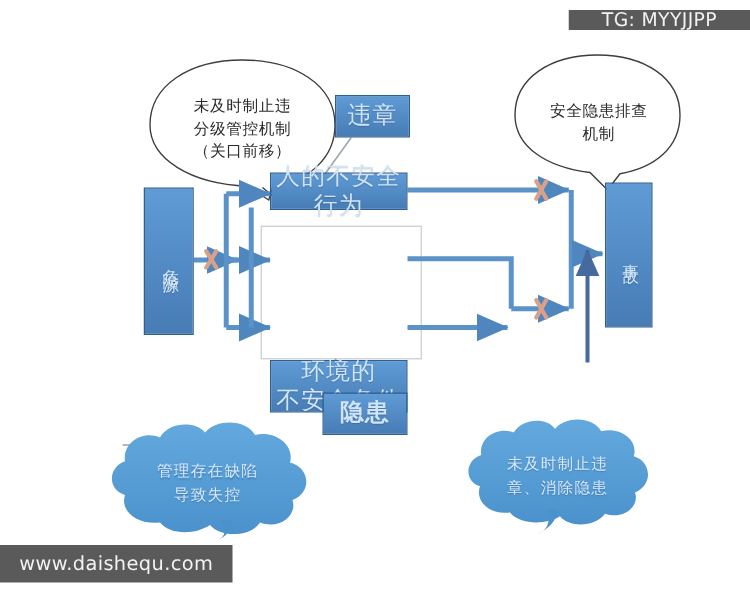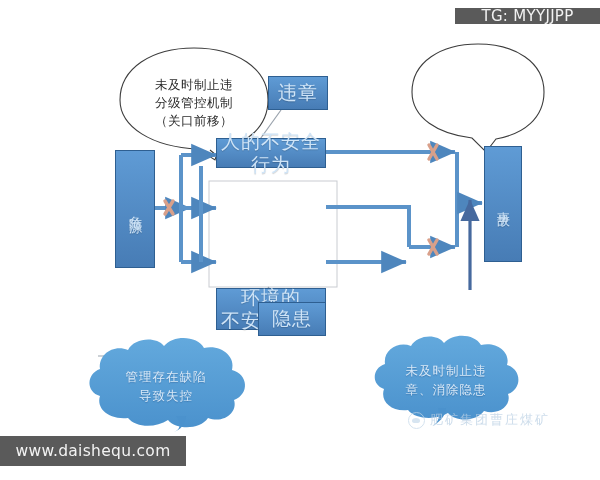--- a/index.html
+++ b/index.html
@@ -153,41 +153,39 @@
     </g>
     <g stroke="#d9a08a" stroke-width="3.4" stroke-linecap="round">
       <line x1="429" y1="240" x2="437" y2="254"></line>
       <line x1="437" y1="240" x2="429" y2="254"></line>
     </g>
   </svg>
 
   <div class="callout-text" style="left:128px;top:76px;width:132px;">未及时制止违
 分级管控机制
 （关口前移）</div>
+  <div class="callout-text" style="left:420px;top:80px;width:118px;">安全隐患排查
+机制</div>
 
   <div class="box vert" style="left:115px;top:150px;width:40px;height:118px;">危险源</div>
 
   <div class="box" style="left:268px;top:76px;width:60px;height:34px;">违章</div>
 
   <div class="box" style="left:216px;top:138px;width:110px;height:30px;">人的不安全行为</div>
 
 
   <div class="box" style="left:216px;top:244px;width:110px;height:42px;white-space:pre-line;margin-top:44px;">环境的
 不安全条件</div>
 
-  <div class="box" style="left:258px;top:302px;width:68px;height:34px;">隐患</div>
+  <div class="box" style="left:258px;top:314px;width:68px;height:34px;font-weight:bold;">隐患</div>
 
   <div class="box vert" style="left:484px;top:146px;width:38px;height:116px;">事故</div>
 
   <div class="cloud-text" style="left:110px;top:368px;width:112px;">管理存在缺陷
 导致失控</div>
   <div class="cloud-text" style="left:390px;top:362px;width:112px;">未及时制止违
 章、消除隐患</div>
 
-  <div id="watermark">
-    <span class="wm-logo"></span>
-    <span>肥矿集团曹庄煤矿</span>
-  </div>
 
   <div class="banner" id="tg-banner">TG: MYYJJPP</div>
   <div class="banner" id="url-banner">www.daishequ.com</div>
 
 </div>
 
 </body></html>

